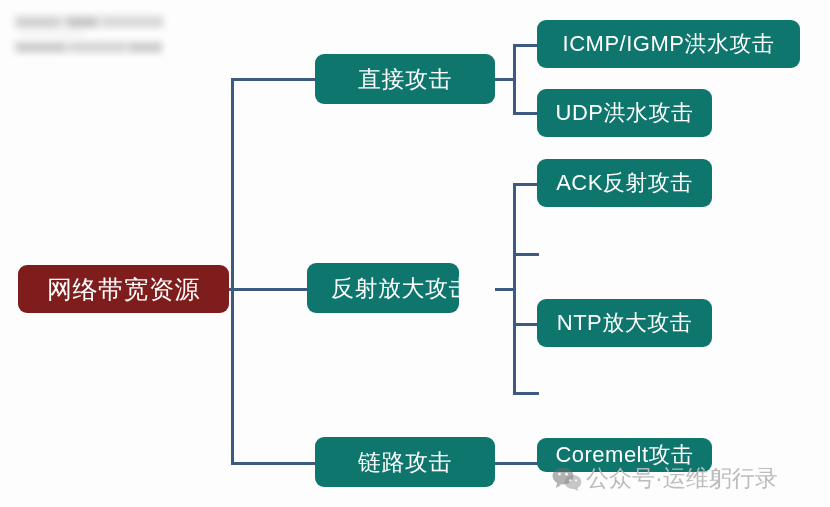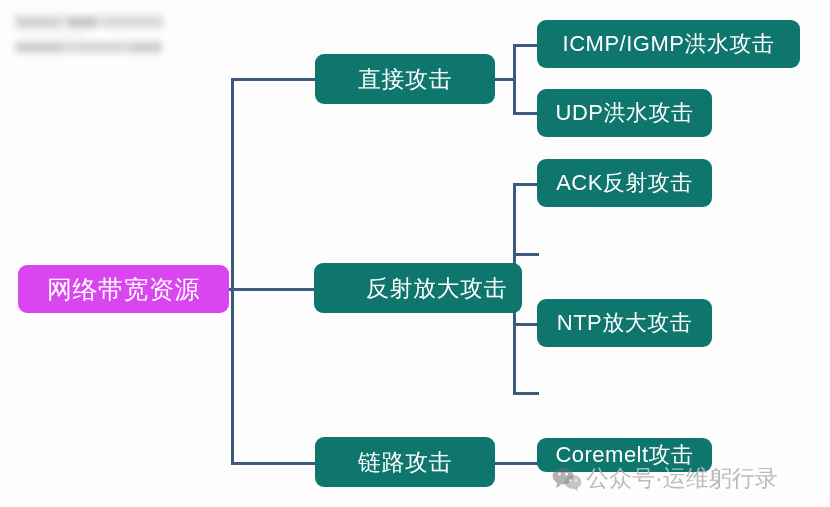--- a/index.html
+++ b/index.html
@@ -58,21 +58,21 @@
     border-radius: 9px;
     display: flex;
     align-items: center;
     justify-content: center;
     white-space: nowrap;
     letter-spacing: 0.5px;
     font-weight: 400;
   }
   .node.root {
     font-size: 25px;
-    background: #d946ef;
+    background: #7f1d1d;
   }
   .node.l2 { font-size: 23px; }
   .node.l3 { font-size: 22px; }
 
   
   .watermark {
     position: absolute;
     left: 552px;
     top: 463px;
     display: flex;
@@ -124,21 +124,21 @@
   <div class="line h" style="left:513px; top:253px; width:26px;"></div>
   <div class="line h" style="left:513px; top:323px; width:26px;"></div>
   <div class="line h" style="left:513px; top:392px; width:26px;"></div>
 
   <div class="line h" style="left:495px; top:462px; width:44px;"></div>
 
   <div class="node root" style="left:18px; top:265px; width:211px; height:48px;">网络带宽资源</div>
 
   <div class="node l2" style="left:315px; top:54px; width:180px; height:50px;">直接攻击</div>
 
-  <div class="node l2" style="left:314px; top:263px; width:208px; height:50px;padding-left:37px;">反射放大攻击</div>
+  <div class="node l2" style="left:307px; top:263px; width:152px; height:50px;padding-left:37px;">反射放大攻击</div>
 
   <div class="node l2" style="left:315px; top:437px; width:180px; height:50px;">链路攻击</div>
 
   <div class="node l3" style="left:537px; top:20px; width:263px; height:48px;">ICMP/IGMP洪水攻击</div>
 
   <div class="node l3" style="left:537px; top:89px; width:175px; height:48px;">UDP洪水攻击</div>
 
   <div class="node l3" style="left:537px; top:159px; width:175px; height:48px;">ACK反射攻击</div>
 
 

